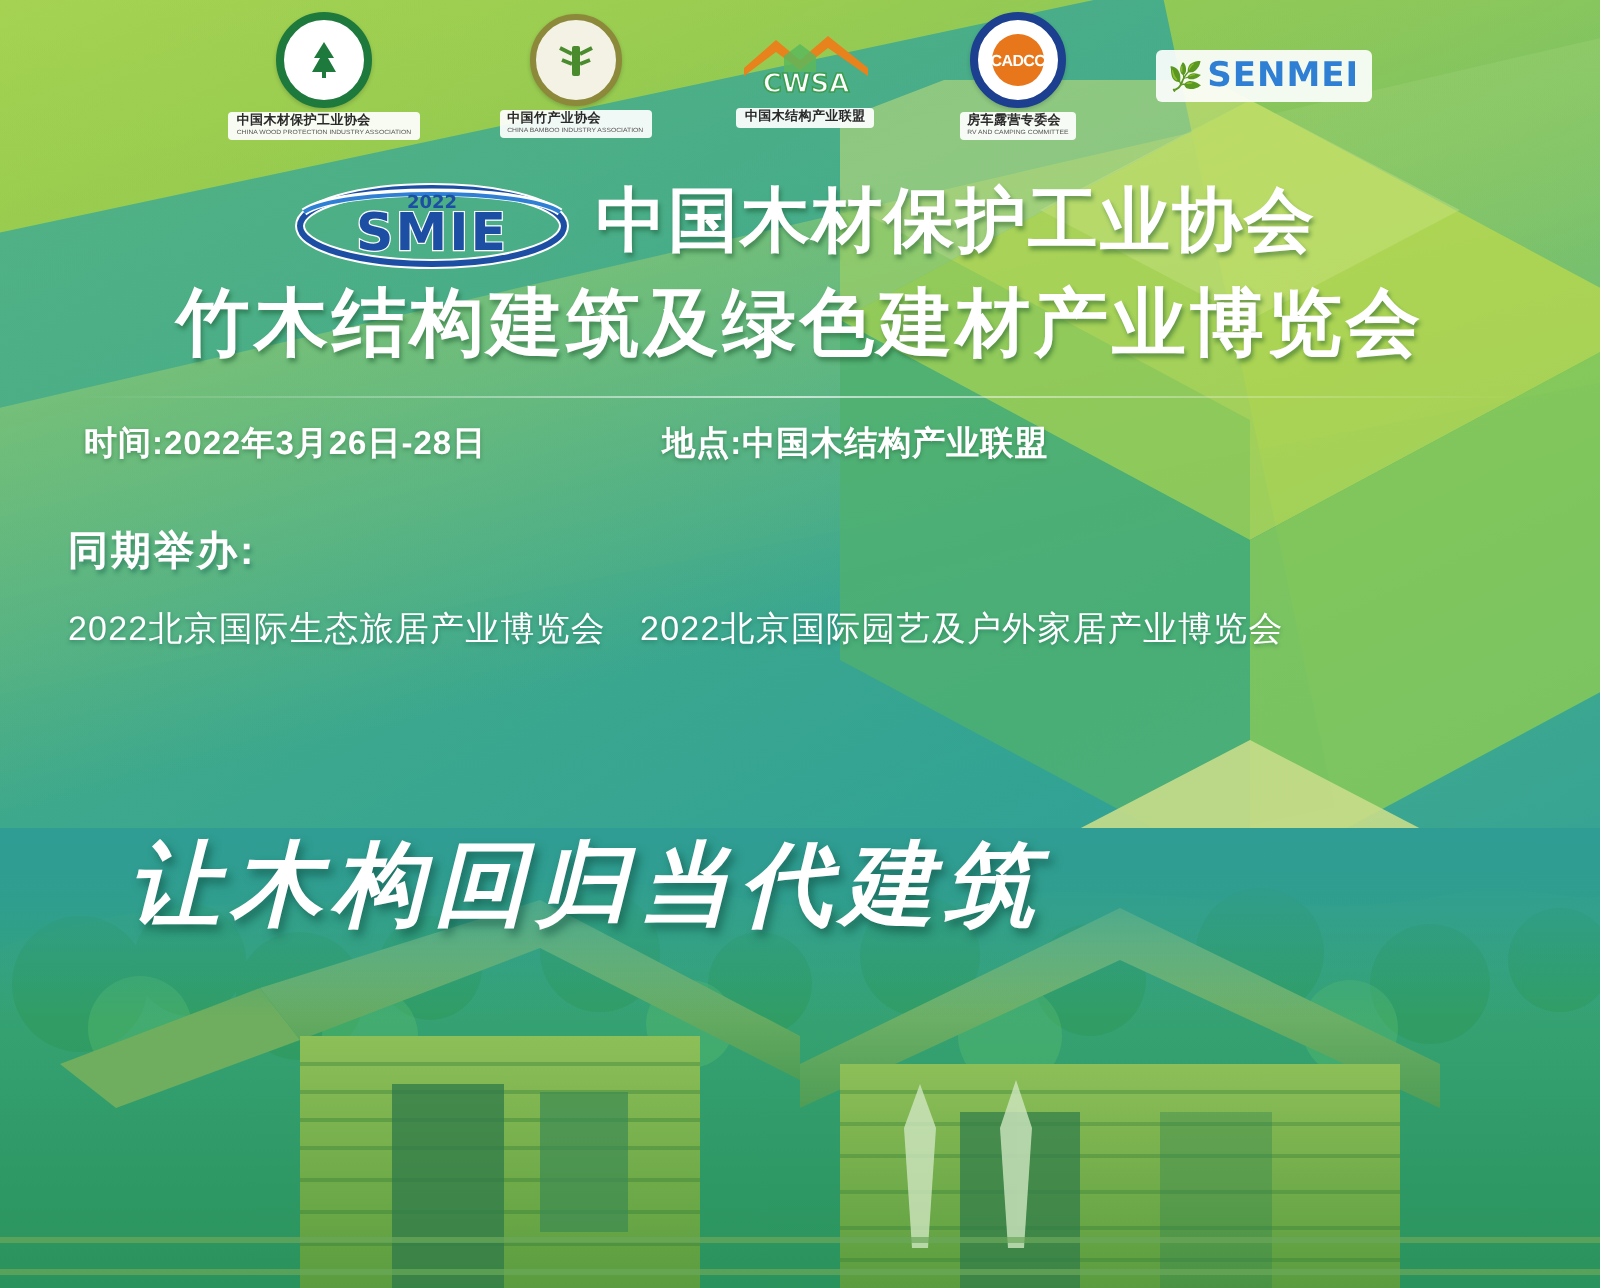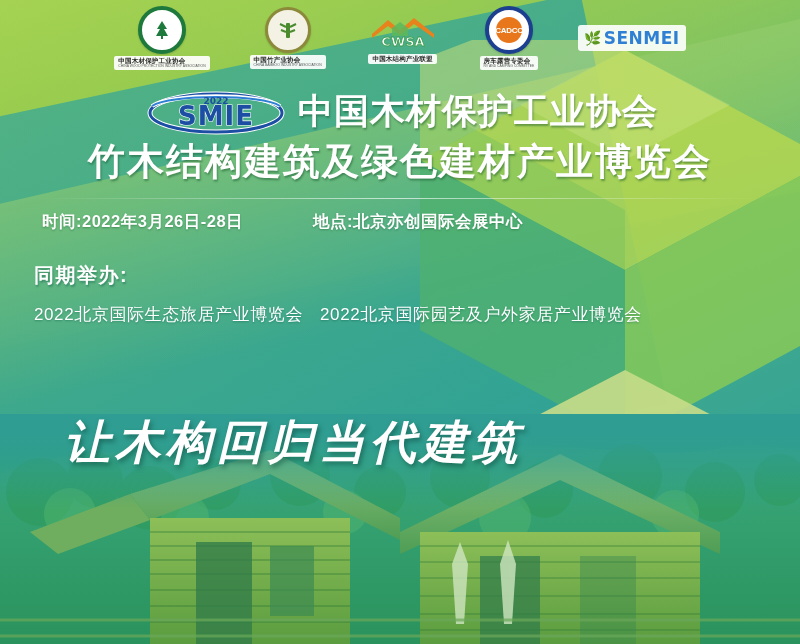--- a/index.html
+++ b/index.html
@@ -222,21 +222,21 @@
 
   .rule {
     width: 720px;
     height: 1px;
     margin: 14px auto 0 auto;
     background: linear-gradient(90deg, rgba(255,255,255,0.0), rgba(255,255,255,0.65), rgba(255,255,255,0.0));
   }
 
   .meta-row {
     display: flex;
-    gap: 70px;
+    gap: 88px;
     margin: 12px 0 0 42px;
     font-size: 16.5px;
     color: #ffffff;
     font-weight: bold;
     letter-spacing: 0.5px;
     text-shadow: 0 1px 2px rgba(20,80,40,0.4);
   }
 
   
   .concurrent {
@@ -483,21 +483,21 @@
         </svg>
       </div>
       <div class="title-line">中国木材保护工业协会</div>
     </div>
     <div class="title-line title-line-2">竹木结构建筑及绿色建材产业博览会</div>
 
     <div class="rule"></div>
 
     <div class="meta-row">
       <div>时间:2022年3月26日-28日</div>
-      <div>地点:北京亦创国际会展中心</div>
+      <div>地点:中国木结构产业联盟</div>
     </div>
   </div>
 
   <div class="concurrent">
     <div class="concurrent-title">同期举办:</div>
     <div class="concurrent-list">
       <div class="concurrent-item">2022北京国际生态旅居产业博览会</div>
       <div class="concurrent-item">2022北京国际园艺及户外家居产业博览会</div>
     </div>
   </div>

